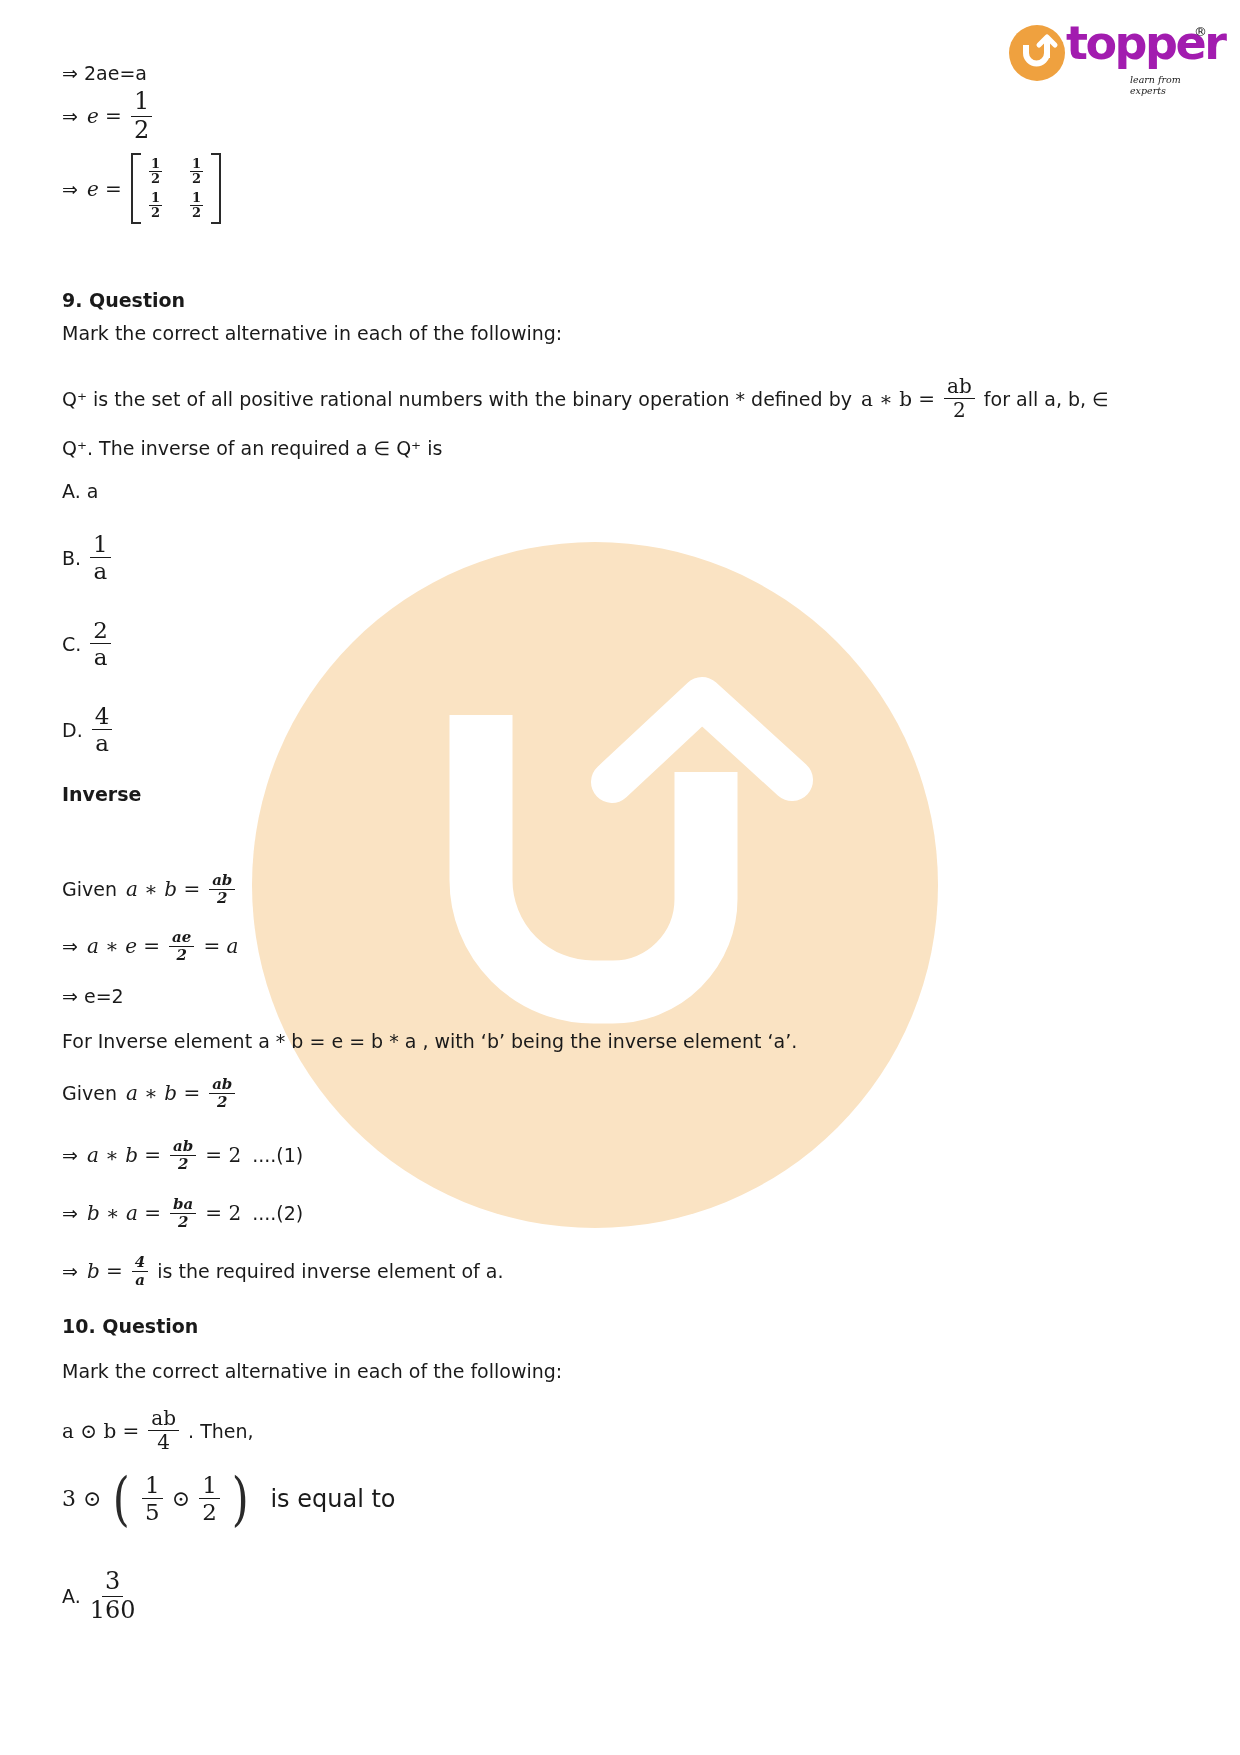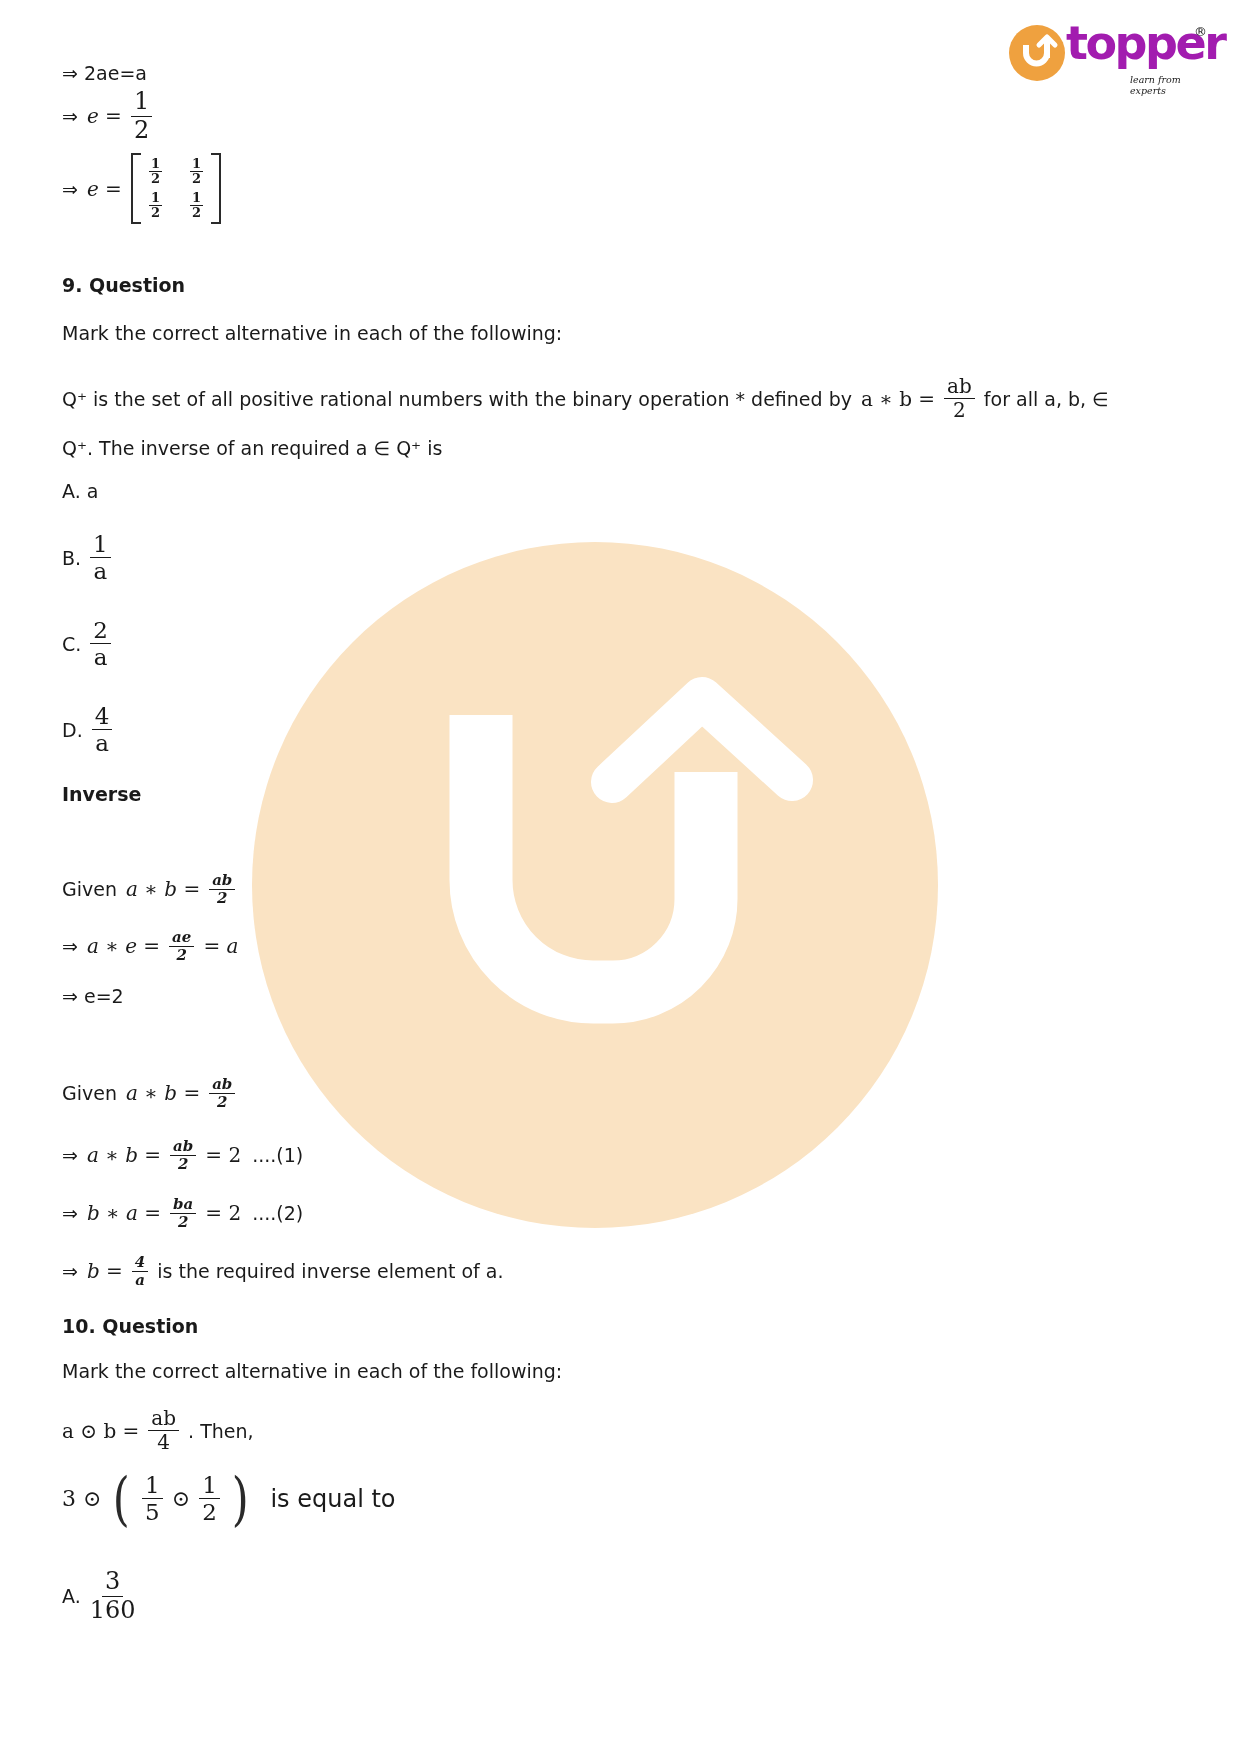--- a/index.html
+++ b/index.html
@@ -96,21 +96,21 @@
           </span>
           <span class="frac f-xs">
             <span class="num">1</span>
             <span class="den">2</span>
           </span>
         </span>
         <span class="mbracket right"></span>
       </span>
     </div>
 
-    <div class="line bold" style="top:274px;">9. Question</div>
+    <div class="line bold" style="top:289px;">9. Question</div>
 
     <div class="line" style="top:322px;">Mark the correct alternative in each of the following:</div>
 
     <div class="line mline" style="top:375px;">
       <span>Q⁺ is the set of all positive rational numbers with the binary operation * defined by</span>
       <span class="m">a ∗ b =</span>
       <span class="frac f-md">
         <span class="num">ab</span>
         <span class="den">2</span>
       </span>
@@ -162,20 +162,21 @@
       <span class="mi">a ∗ e =</span>
       <span class="frac f-sm">
         <span class="num">ae</span>
         <span class="den">2</span>
       </span>
       <span class="mi">= a</span>
     </div>
 
     <div class="line" style="top:985px;">⇒ e=2</div>
 
+    <div class="line" style="top:1030px;">For Inverse element a * b = e = b * a , with ‘b’ being the inverse element ‘a’.</div>
 
     <div class="line mline" style="top:1076px;">
       <span>Given</span>
       <span class="mi">a ∗ b =</span>
       <span class="frac f-sm">
         <span class="num">ab</span>
         <span class="den">2</span>
       </span>
     </div>
 

